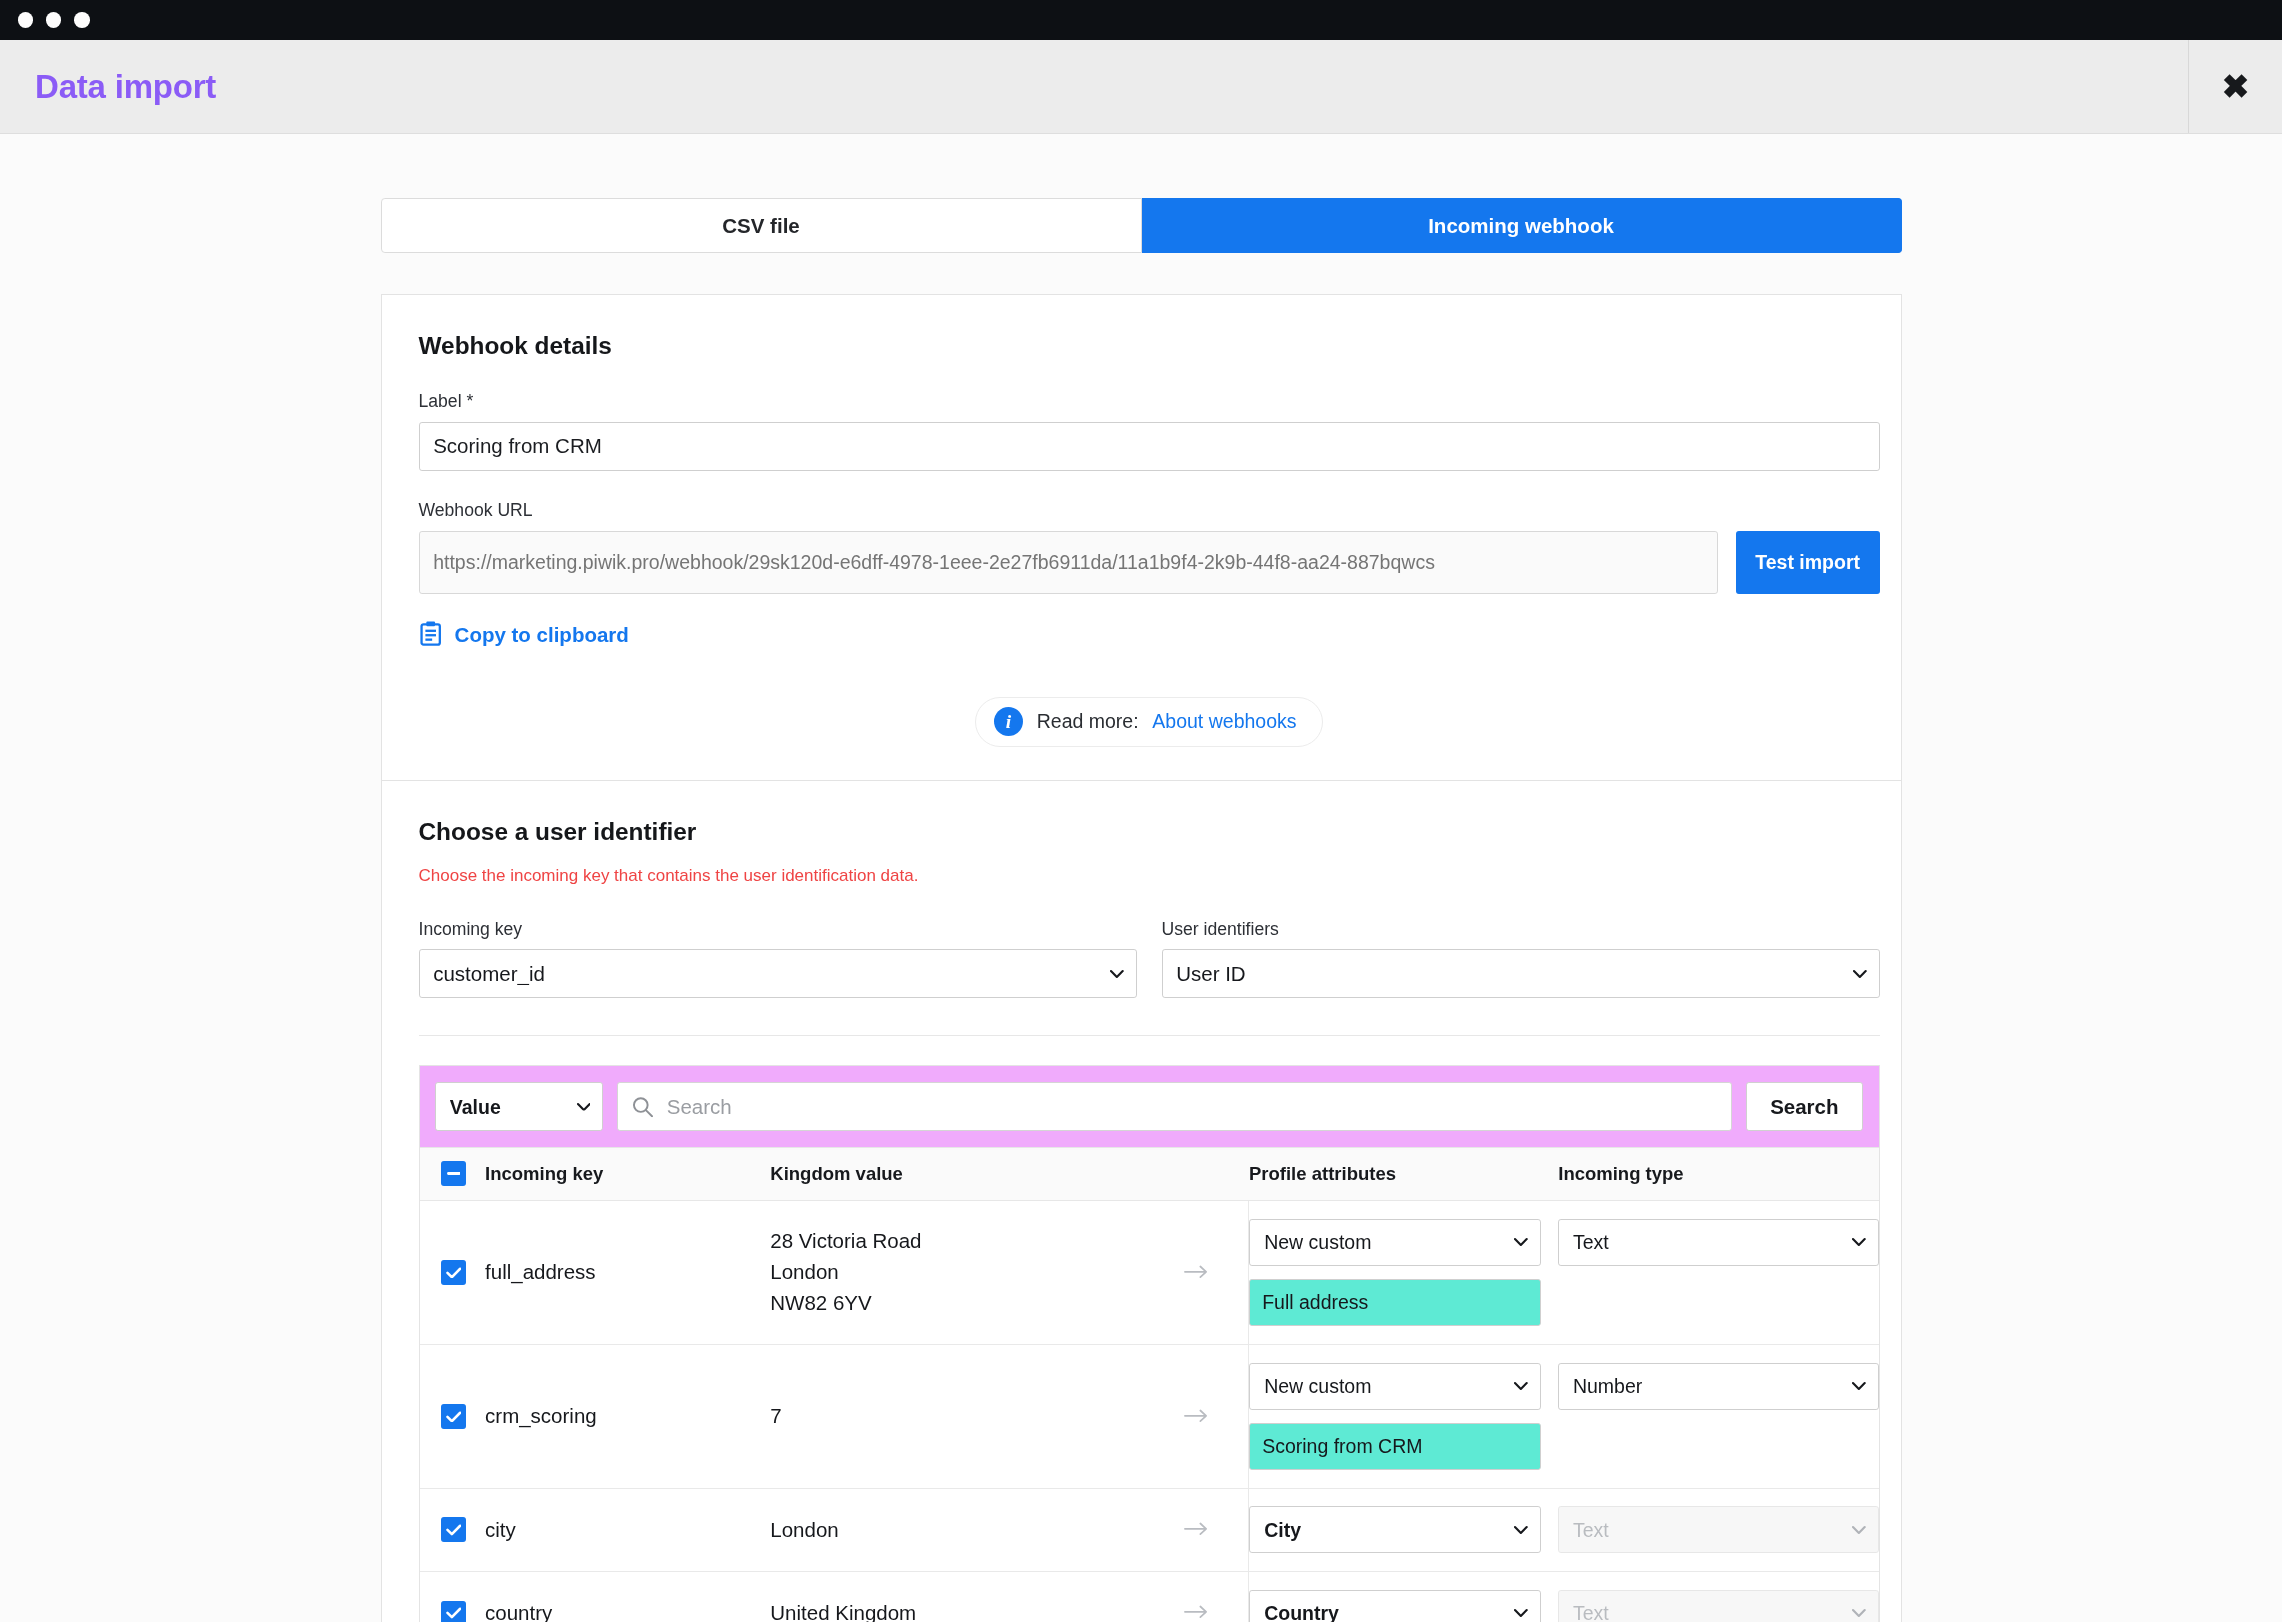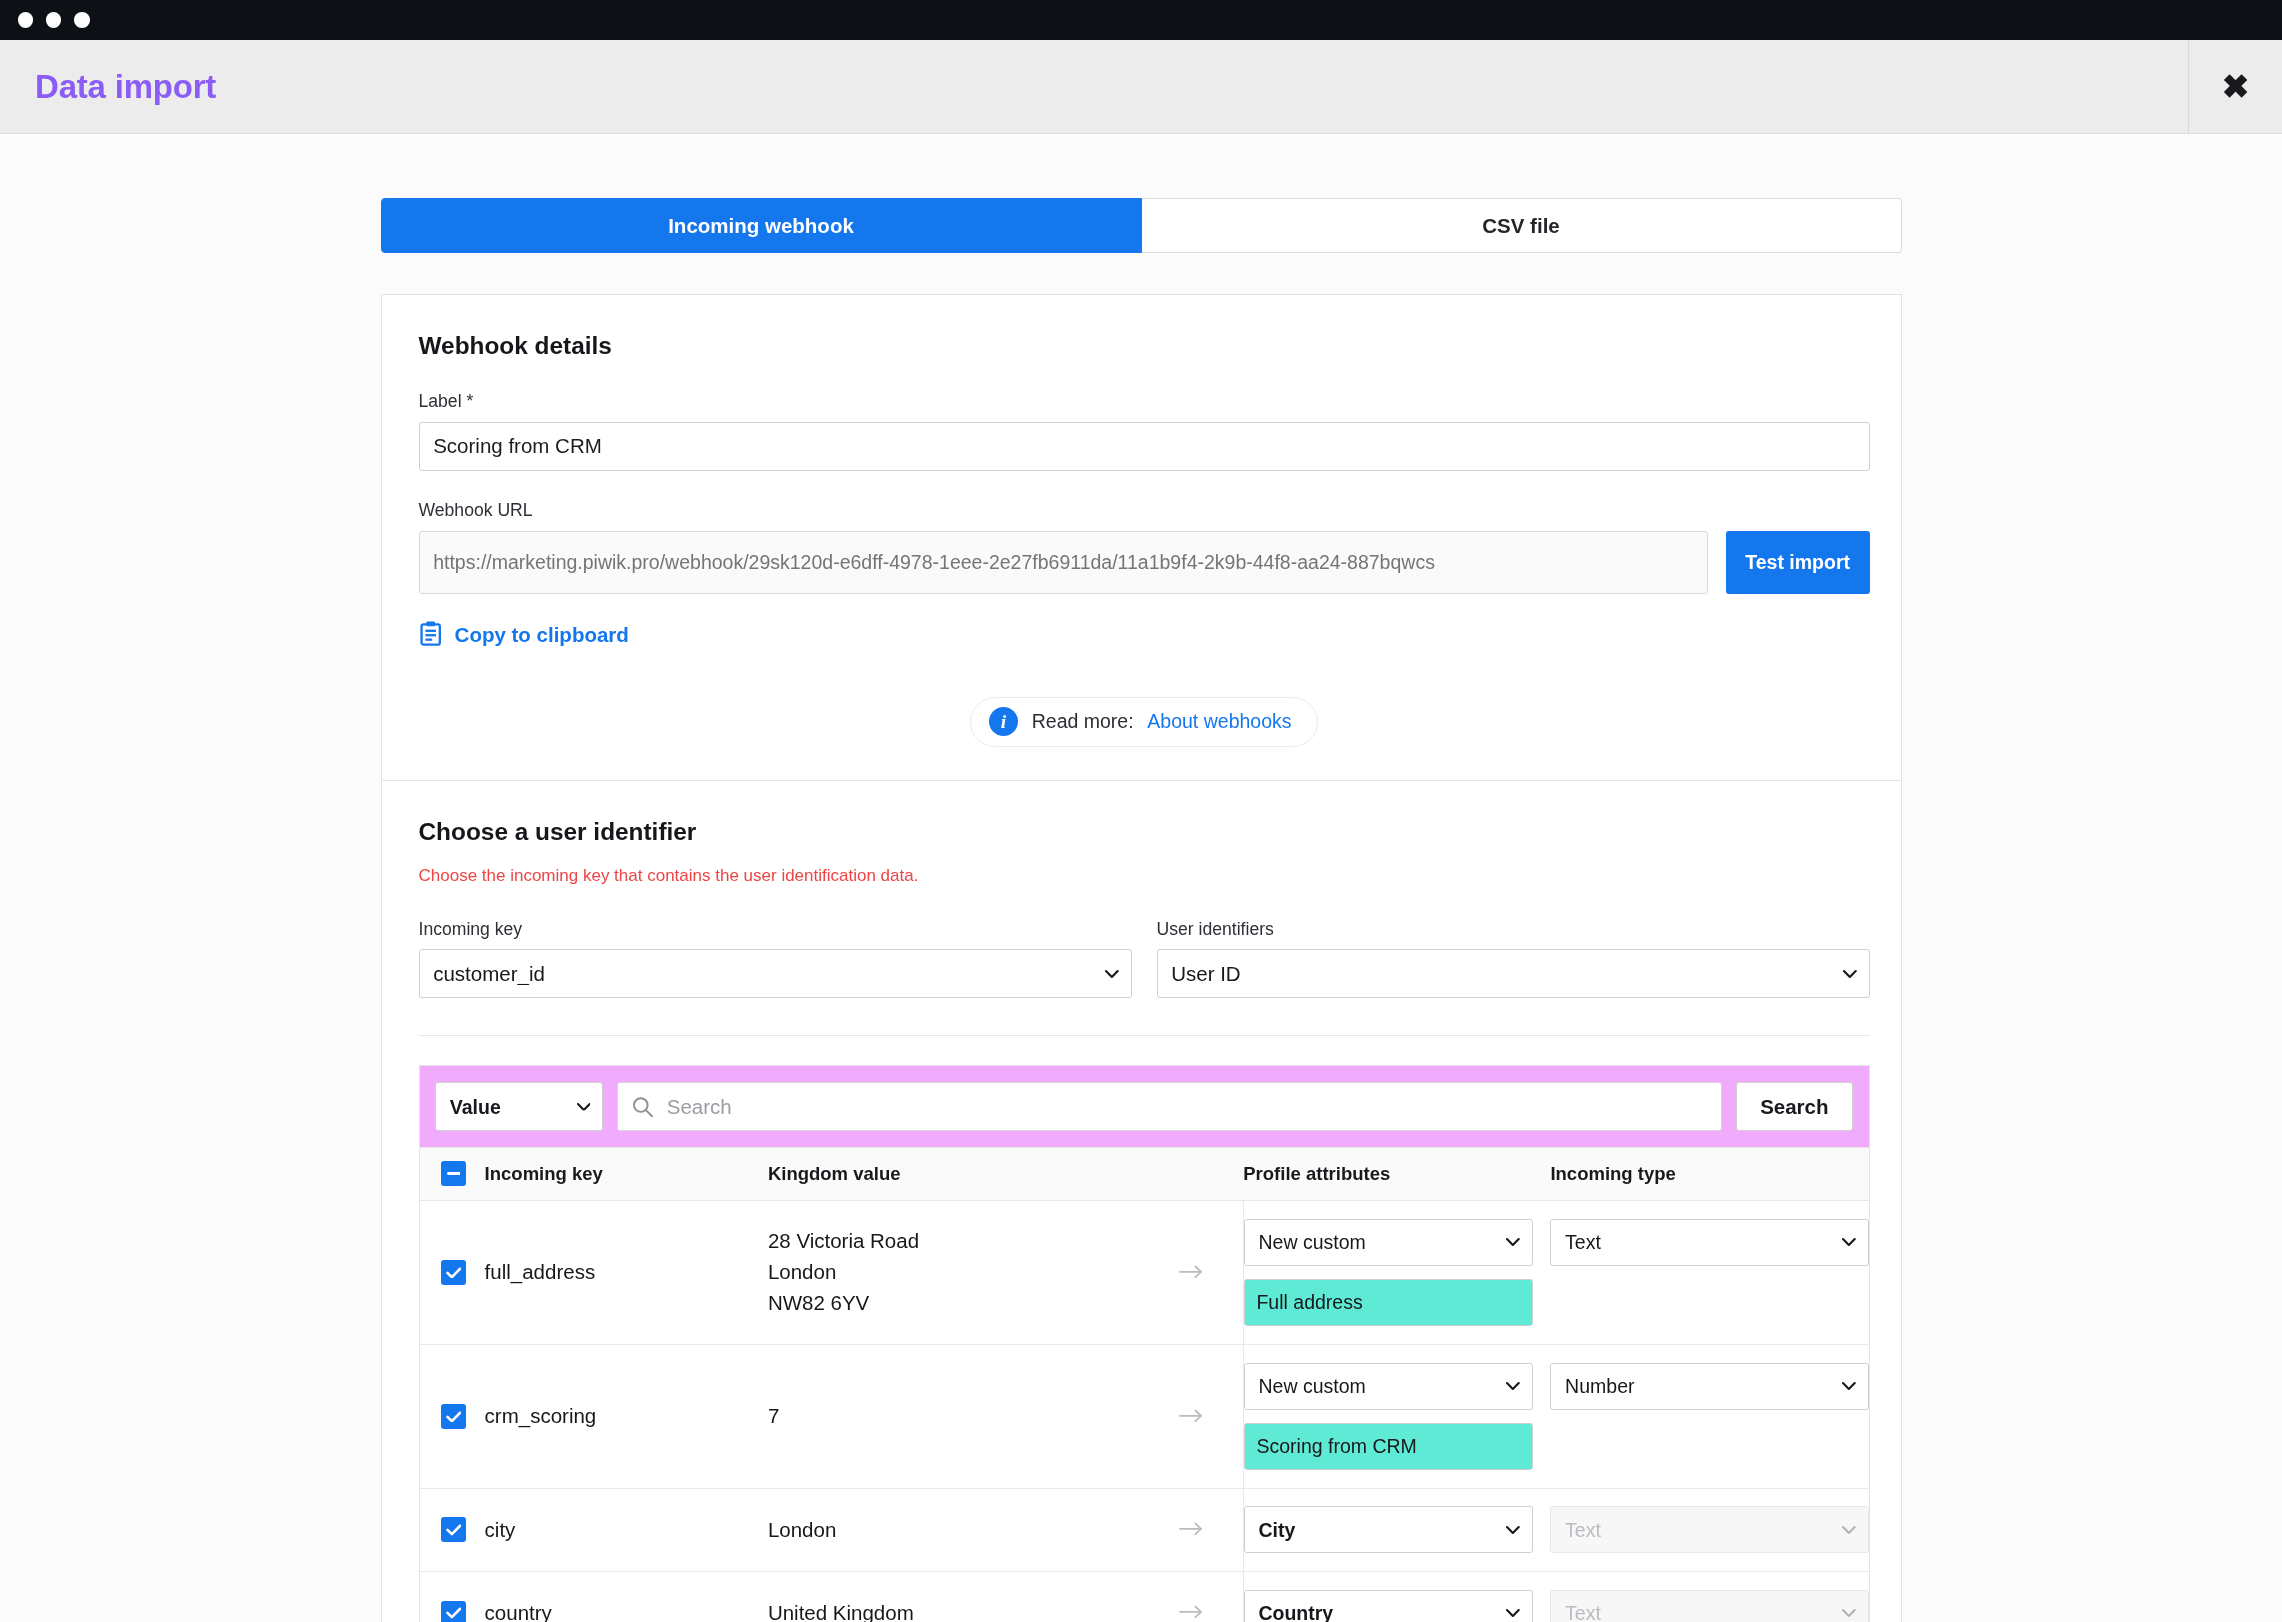--- a/index.html
+++ b/index.html
@@ -61,21 +61,21 @@
   .tab:last-child  { border-radius: 0 3.9px 3.9px 0; border-left: none; }
   .tab.active {
     background: #1477ee; border-color: #1477ee; color: #ffffff;
   }
 
   
   .card {
     background: #ffffff; border: 1px solid #e3e3e3;
     margin-top: 41px;
   }
-  .card-inner { padding: 37px 31px 33px 37px; }
+  .card-inner { padding: 37px 21px 33px 37px; }
   .card-2 { margin-top: -1px; }
   .section-title {
     font-size: 24.4px; font-weight: bold; color: #15171a;
   }
   .section-desc {
     font-size: 17px; color: #ef4444; margin-top: 19.5px;
   }
 
   
   .field-label {
@@ -221,25 +221,25 @@
   </div>
   <div class="close-cell">
     <span class="close-x">✖</span>
   </div>
 </div>
 
 <div class="body-area">
   <div class="content">
 
     <div class="tabs">
+      <div class="tab">
+        <span>CSV file</span>
+      </div>
       <div class="tab active">
         <span>Incoming webhook</span>
-      </div>
-      <div class="tab">
-        <span>CSV file</span>
       </div>
     </div>
 
     <div class="card">
       <div class="card-inner">
         <div class="section-title">Webhook details</div>
 
         <div class="label-group">
           <label class="field-label">
             <span>Label</span>

